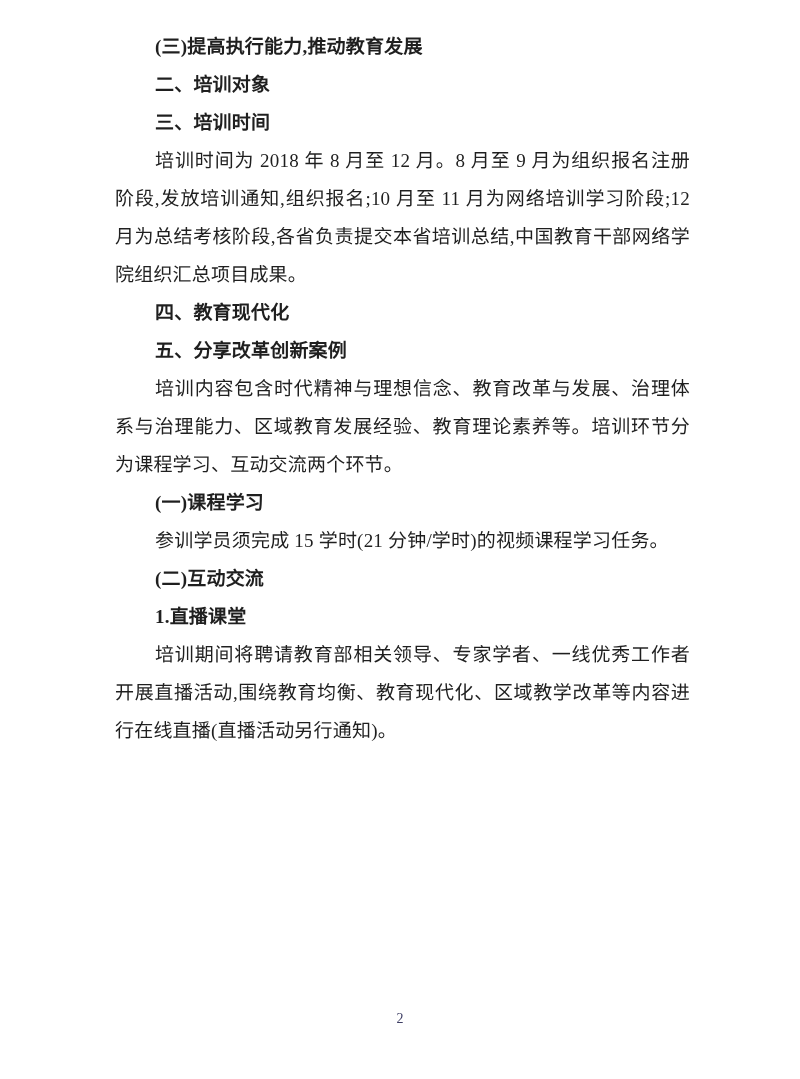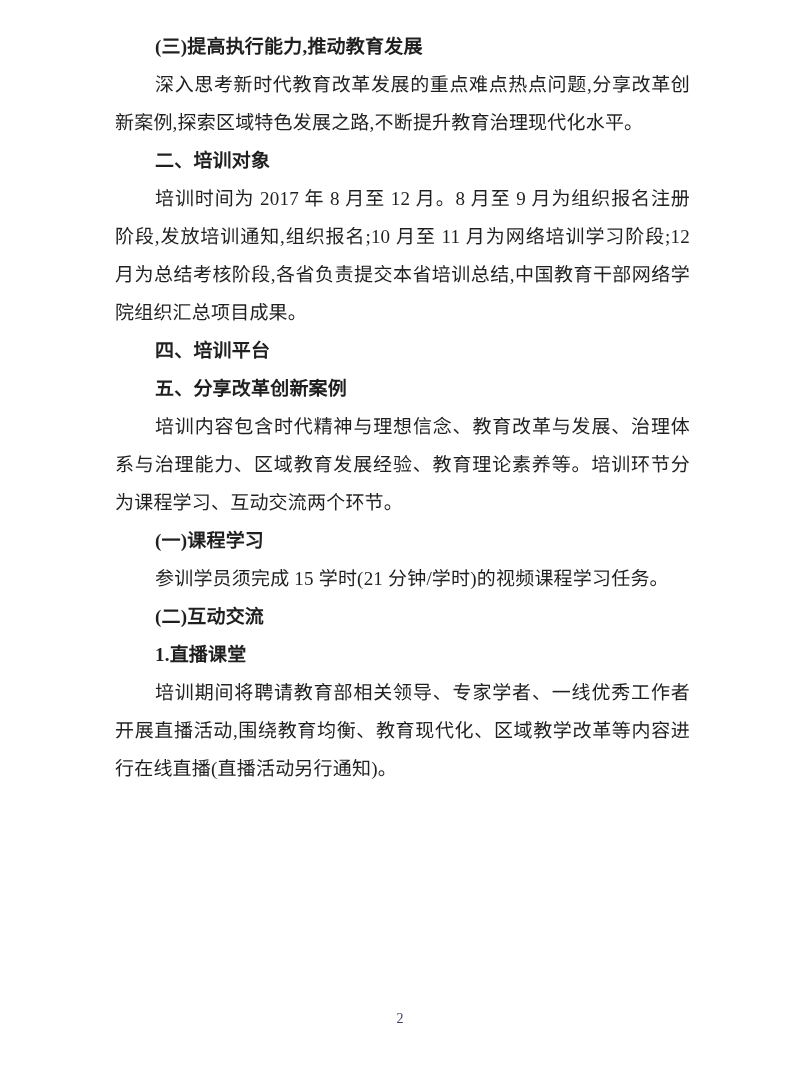--- a/index.html
+++ b/index.html
@@ -54,24 +54,24 @@
     color: #3d3d63;
     font-family: "Liberation Serif", "DejaVu Serif", serif;
   }
 </style>
 </head>
 <body>
 
 <div class="doc-page">
   <div class="doc-content">
       <p class="kai-heading">(三)提高执行能力,推动教育发展</p>
-      <p class="body-para">深入思考新时代教育改革发展的重点难点热点问题,分享改革创新案例,探索区域特色发展之路,不断提升教育治理现代化水平。</p>
       <p class="hei-heading">二、培训对象</p>
-      <p class="body-para">培训时间为 2017 年 8 月至 12 月。8 月至 9 月为组织报名注册阶段,发放培训通知,组织报名;10 月至 11 月为网络培训学习阶段;12 月为总结考核阶段,各省负责提交本省培训总结,中国教育干部网络学院组织汇总项目成果。</p>
-      <p class="hei-heading">四、培训平台</p>
+      <p class="hei-heading">三、培训时间</p>
+      <p class="body-para">培训时间为 2018 年 8 月至 12 月。8 月至 9 月为组织报名注册阶段,发放培训通知,组织报名;10 月至 11 月为网络培训学习阶段;12 月为总结考核阶段,各省负责提交本省培训总结,中国教育干部网络学院组织汇总项目成果。</p>
+      <p class="hei-heading">四、教育现代化</p>
       <p class="hei-heading">五、分享改革创新案例</p>
       <p class="body-para">培训内容包含时代精神与理想信念、教育改革与发展、治理体系与治理能力、区域教育发展经验、教育理论素养等。培训环节分为课程学习、互动交流两个环节。</p>
       <p class="kai-heading">(一)课程学习</p>
       <p class="body-para">参训学员须完成 15 学时(21 分钟/学时)的视频课程学习任务。</p>
       <p class="kai-heading">(二)互动交流</p>
       <p class="kai-heading">1.直播课堂</p>
       <p class="body-para">培训期间将聘请教育部相关领导、专家学者、一线优秀工作者开展直播活动,围绕教育均衡、教育现代化、区域教学改革等内容进行在线直播(直播活动另行通知)。</p>
     </div>
   <div class="page-number">2</div>
 </div>

